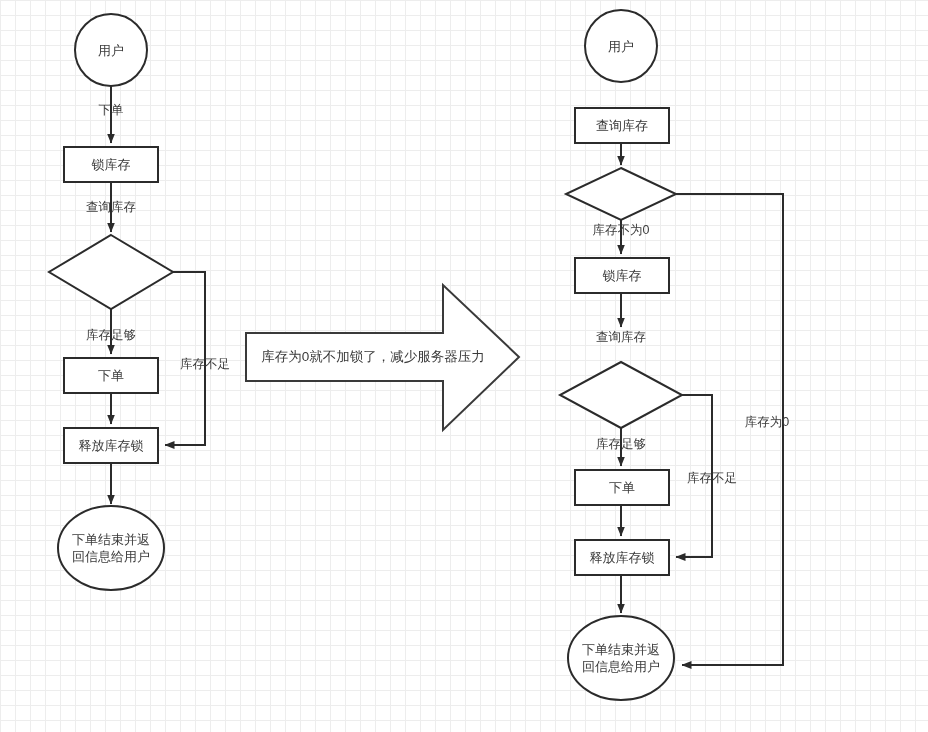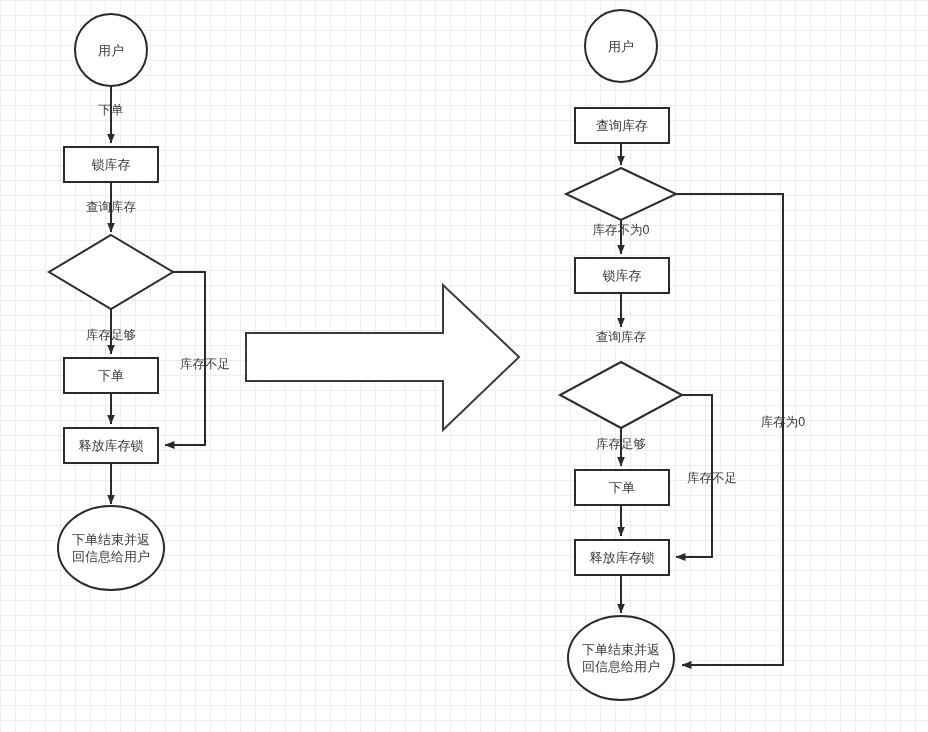--- a/index.html
+++ b/index.html
@@ -146,36 +146,37 @@
 
   <div class="edge-label" style="left:170px; top:357px; width:70px;">库存不足</div>
 
   <div class="shape-label ctr" style="left:64px; top:358px; width:94px; height:35px;">下单</div>
 
   <div class="shape-label ctr" style="left:64px; top:428px; width:94px; height:35px;">释放库存锁</div>
 
   <div class="shape-label ctr" style="left:58px; top:528px; width:106px; height:40px;">下单结束并返
 回信息给用户</div>
 
+  <div class="callout-label ctr" style="left:258px; top:348px; width:230px; height:18px;">库存为0就不加锁了，减少服务器压力</div>
 
   <div class="shape-label ctr" style="left:571px; top:32px; width:100px; height:28px;">用户</div>
 
   <div class="shape-label ctr" style="left:575px; top:108px; width:94px; height:35px;">查询库存</div>
 
   <div class="edge-label" style="left:571px; top:223px; width:100px;">库存不为0</div>
 
   <div class="shape-label ctr" style="left:575px; top:258px; width:94px; height:35px;">锁库存</div>
 
   <div class="edge-label" style="left:571px; top:330px; width:100px;">查询库存</div>
 
   <div class="edge-label" style="left:571px; top:437px; width:100px;">库存足够</div>
 
   <div class="edge-label" style="left:677px; top:471px; width:70px;">库存不足</div>
 
-  <div class="edge-label" style="left:748px; top:415px; width:70px;">库存为0</div>
+  <div class="edge-label" style="left:732px; top:415px; width:70px;">库存为0</div>
 
   <div class="shape-label ctr" style="left:575px; top:470px; width:94px; height:35px;">下单</div>
 
   <div class="shape-label ctr" style="left:575px; top:540px; width:94px; height:35px;">释放库存锁</div>
 
   <div class="shape-label ctr" style="left:568px; top:638px; width:106px; height:40px;">下单结束并返
 回信息给用户</div>
 
 </div>
 

